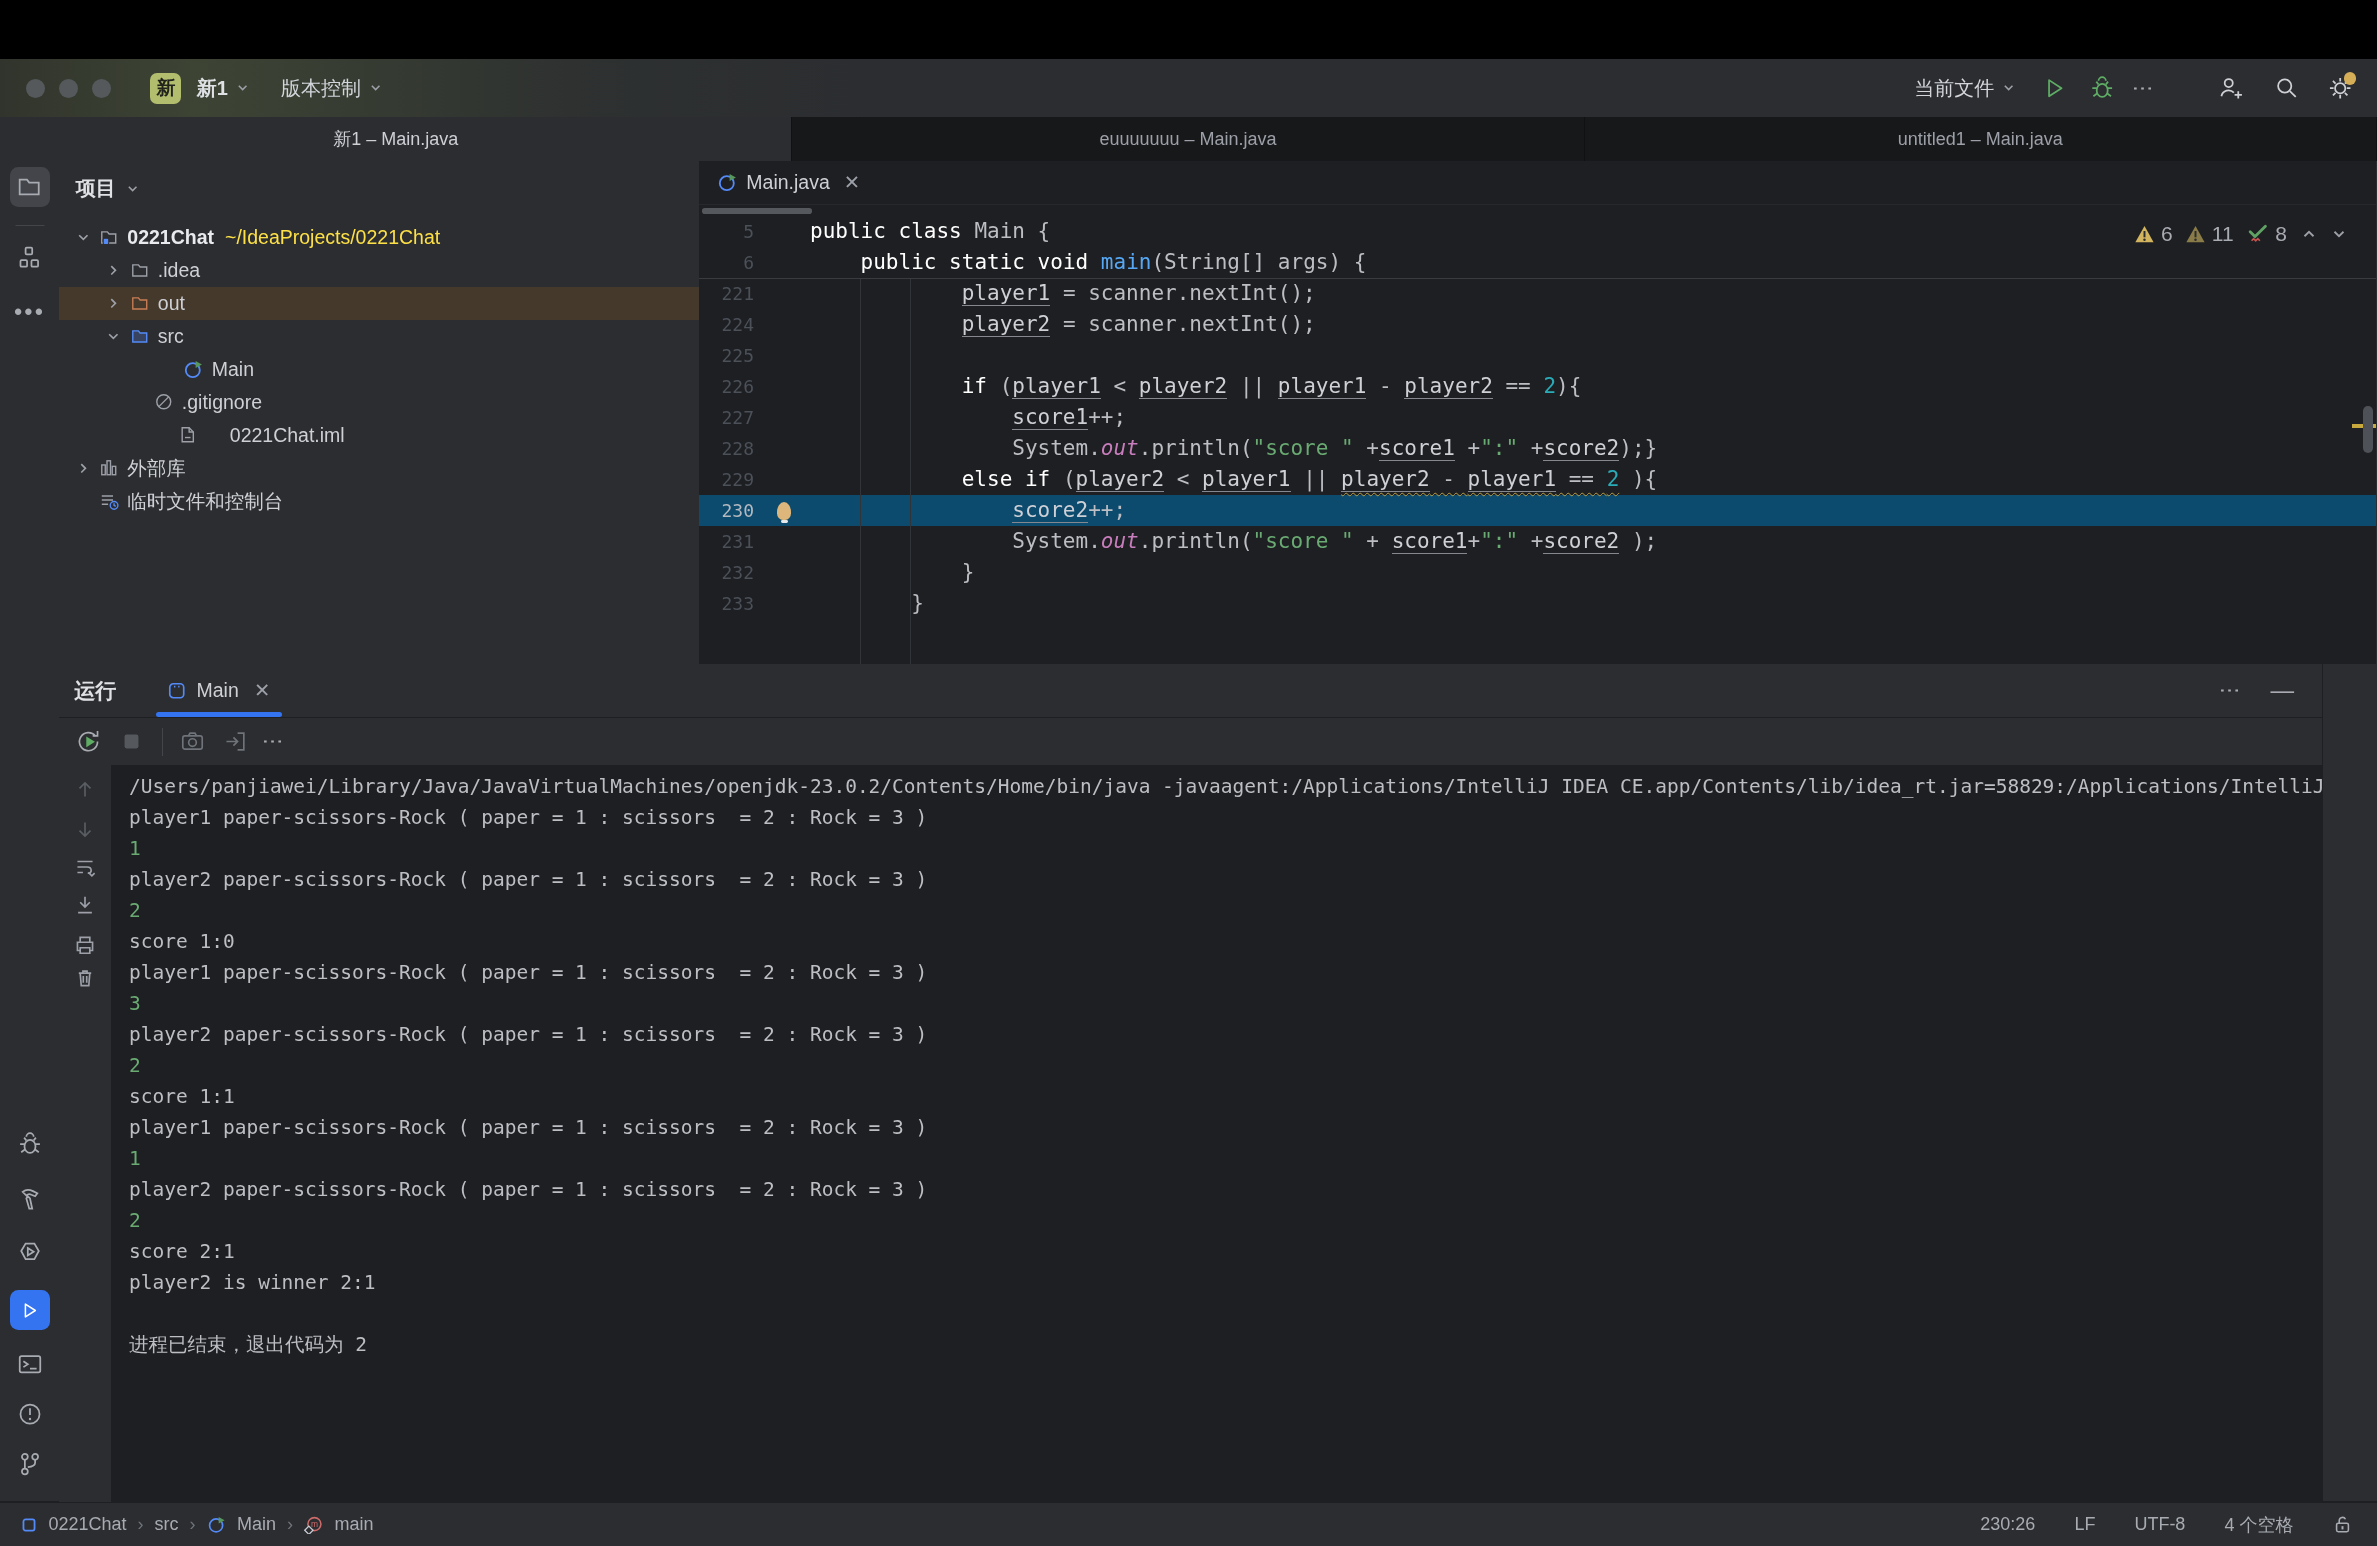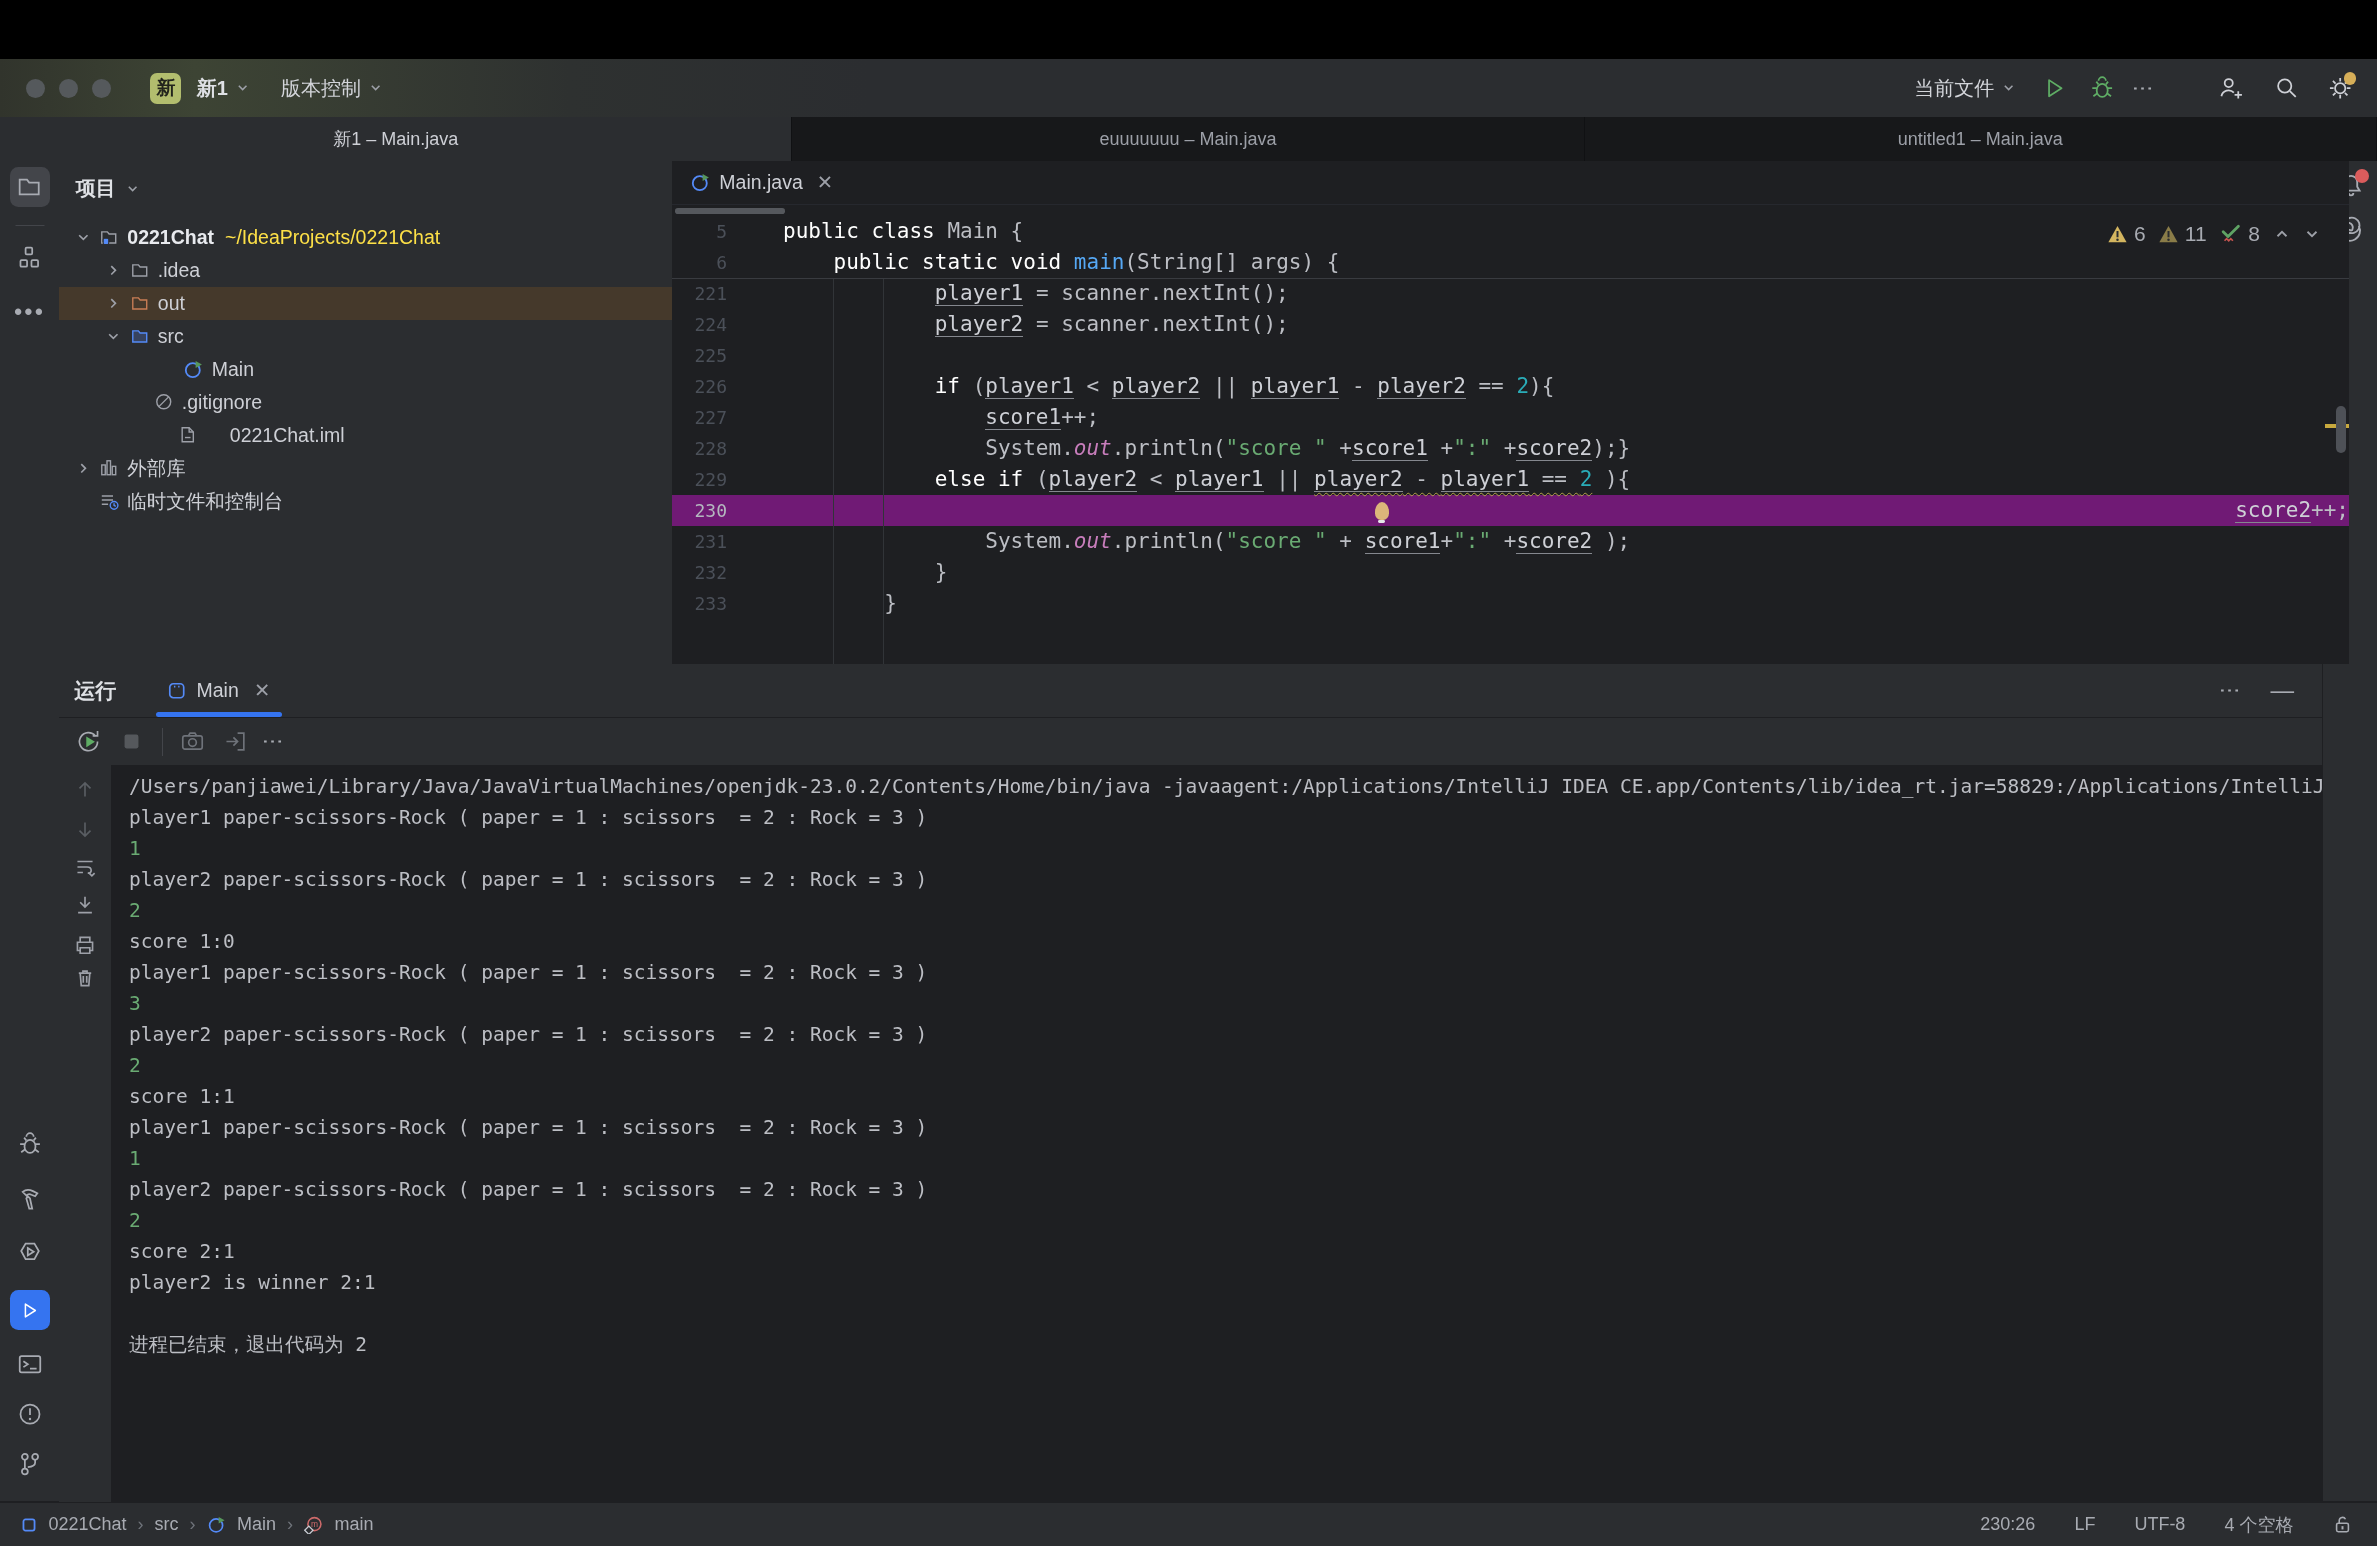--- a/index.html
+++ b/index.html
@@ -52,31 +52,31 @@
   #tree{margin-top:19.5px;}
   .trow{display:flex;align-items:center;height:33px;font-size:19.5px;color:#ced0d6;white-space:nowrap;}
   .trow.sel{background:#45392b;}
   .trow .tchev{width:23.6px;display:flex;justify-content:center;flex:none;}
   .trow .ticon{width:28px;display:flex;justify-content:center;flex:none;}
   .trow .tlabel{margin-left:4.2px;}
   .trow .tlabel.b{font-weight:700;color:#e8eaee;}
   .trow .thint{margin-left:11px;color:#fde047;}
 
   
-  .editor{left:672px;top:161px;width:1677px;height:503px;background:#1e1f22;overflow:hidden;}
+  .editor{left:699px;top:161px;width:1677px;height:503px;background:#1e1f22;overflow:hidden;}
   .ed-tabbar{position:absolute;left:0;top:0;width:100%;height:44px;display:flex;align-items:center;border-bottom:0.7px solid #26282e;box-sizing:border-box;}
   .ed-tab{display:flex;align-items:center;gap:8.3px;padding:0 18px;height:100%;font-size:19.5px;color:#ced0d6;}
   .ed-x{color:#9da0a8;font-size:19.5px;margin-left:5.6px;}
   .ed-hthumb{position:absolute;left:2.8px;top:47px;width:110px;height:5.6px;border-radius:2.8px;background:#55585d;}
   .edrow{display:flex;height:31px;line-height:31px;}
   .edrow .ln{width:66px;flex:none;text-align:right;padding-right:11px;box-sizing:border-box;
              font:18px/31px "DejaVu Sans Mono",monospace;color:#4b5059;}
   .edrow .bc{width:38px;flex:none;display:flex;align-items:center;justify-content:center;}
   .edrow pre{margin:0;padding:0 0 0 7px;font:21px/31px "DejaVu Sans Mono",monospace;white-space:pre;}
-  .edrow.cur{background:#701a75;justify-content:space-between;}
+  .edrow.cur{background:#0c4a6e;}
   .edrow.cur .ln{color:#b4b8bf;}
   #sticky{position:absolute;left:0;top:55px;width:100%;background:#1e1f22;border-bottom:1.4px solid #393b40;z-index:3;}
   #code{position:absolute;left:0;top:117px;width:100%;}
   .ig{position:absolute;width:0.7px;top:117px;bottom:0;background:#313438;z-index:1;}
   .tk.d{color:#bcbec4}.tk.k{color:#ffffff}.tk.s{color:#6aab73}.tk.n{color:#2aacb8}
   .tk.o{color:#c77dbb;font-style:italic}.tk.m{color:#56a8f5}
   .tk.f{border-bottom:1.4px solid #85888f;}
   .tk.v{text-decoration:underline wavy #b8a14a 1.4px;text-underline-offset:5.6px;text-decoration-skip-ink:none;}
   .bulbicon{width:14px;height:18px;background:#dcb67a;border-radius:50% 50% 42% 42%/55% 55% 38% 38%;position:relative;}
   .bulbicon:after{content:"";position:absolute;left:3.5px;bottom:-3.5px;width:7px;height:2.8px;background:#e7e8ea;border-radius:1.4px;}

